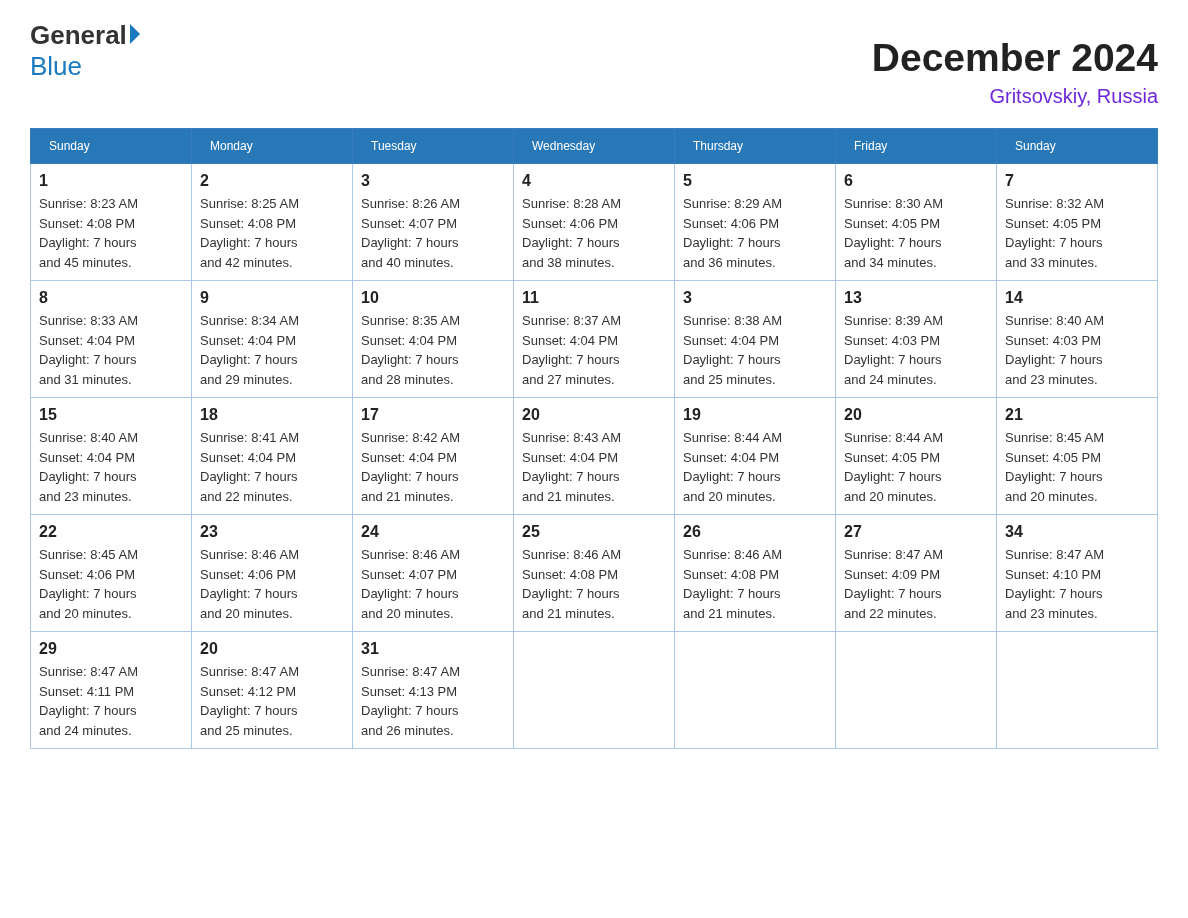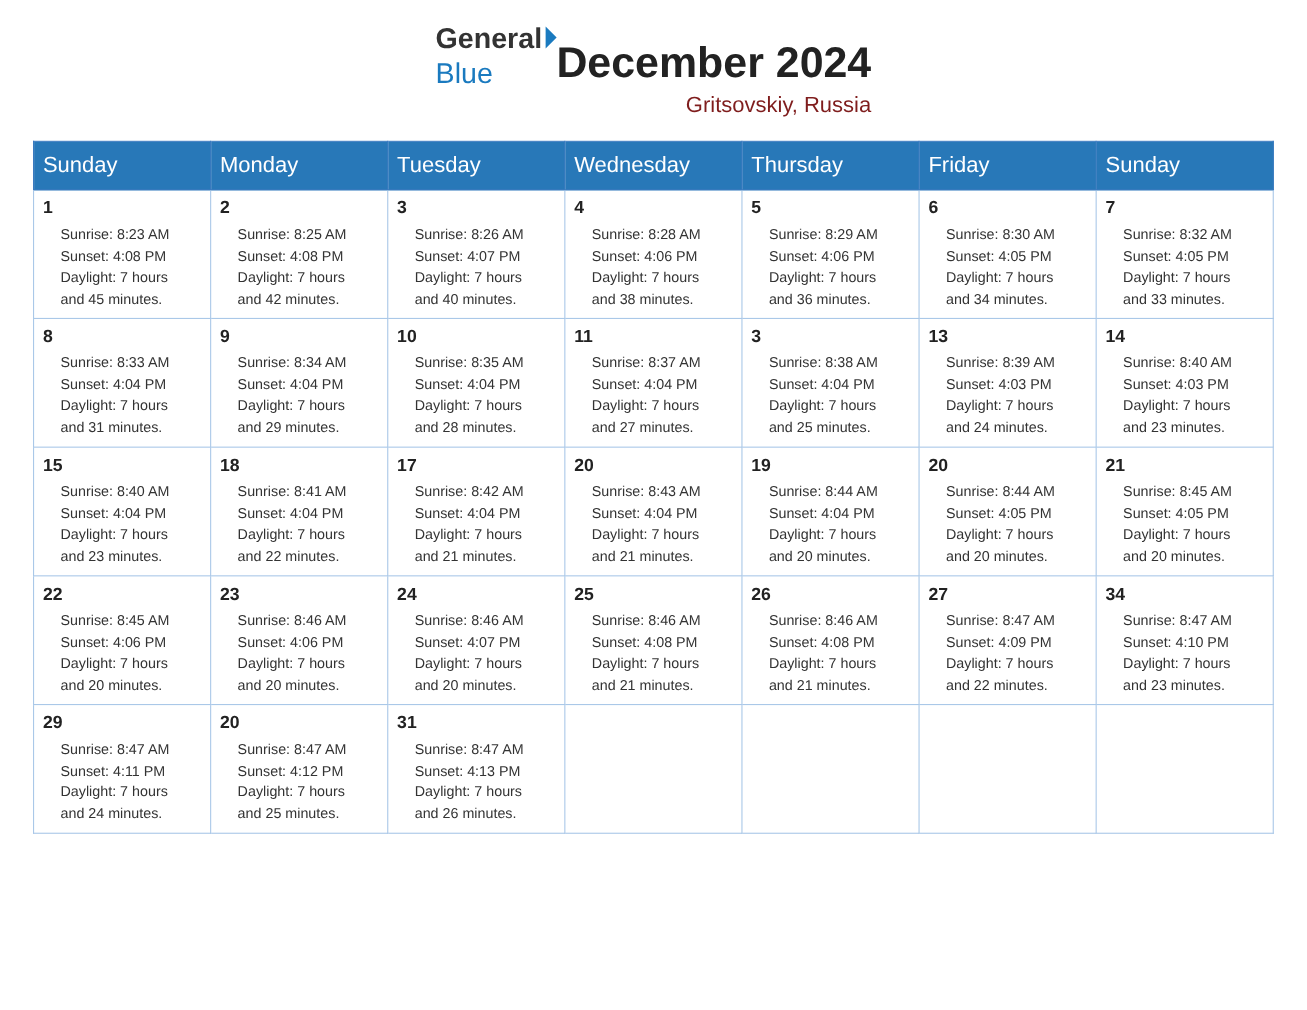--- a/index.html
+++ b/index.html
@@ -5,21 +5,21 @@
     * { box-sizing: border-box; margin: 0; padding: 0; }
     body {
       font-family: Arial, sans-serif;
       background: #fff;
       padding: 20px 30px;
       width: 1188px;
       min-height: 918px;
     }
     .header {
       display: flex;
-      justify-content: center;
+      justify-content: space-between;
       align-items: flex-start;
       margin-bottom: 20px;
     }
     .logo {
       display: flex;
       flex-direction: column;
       align-items: flex-start;
     }
     .logo-text {
       display: flex;
@@ -52,34 +52,34 @@
       text-align: right;
     }
     .month-title {
       font-size: 39px;
       font-weight: bold;
       color: #222;
       margin-top: 16px;
     }
     .location {
       font-size: 20px;
-      color: #7f1d1d;
+      color: #6d28d9;
       margin-top: 5px;
     }
     .calendar {
       width: 100%;
       border-collapse: collapse;
       border: 1px solid #3a7abf;
     }
     .calendar th {
       background-color: #2878b8;
       color: #fff;
-      font-size: 20px;
+      font-size: 12px;
       font-weight: normal;
-      padding: 10px 8px;
+      padding: 10px 18px;
       text-align: left;
       border: 1px solid #3a7abf;
     }
     .calendar td {
       vertical-align: top;
       padding: 8px;
       border: 1px solid #aac8e8;
       font-size: 13px;
       color: #333;
       width: calc(100% / 7);
@@ -89,21 +89,20 @@
       font-size: 16px;
       font-weight: bold;
       color: #222;
       display: block;
       margin-bottom: 4px;
     }
     .day-info {
       font-size: 13px;
       line-height: 1.5;
       color: #333;
-      margin-left: 16px;
     }
     .empty-cell {
       background: #fff;
     }
     tr:last-child td {
       min-height: 80px;
     }
   </style>
 </head>
 <body>

